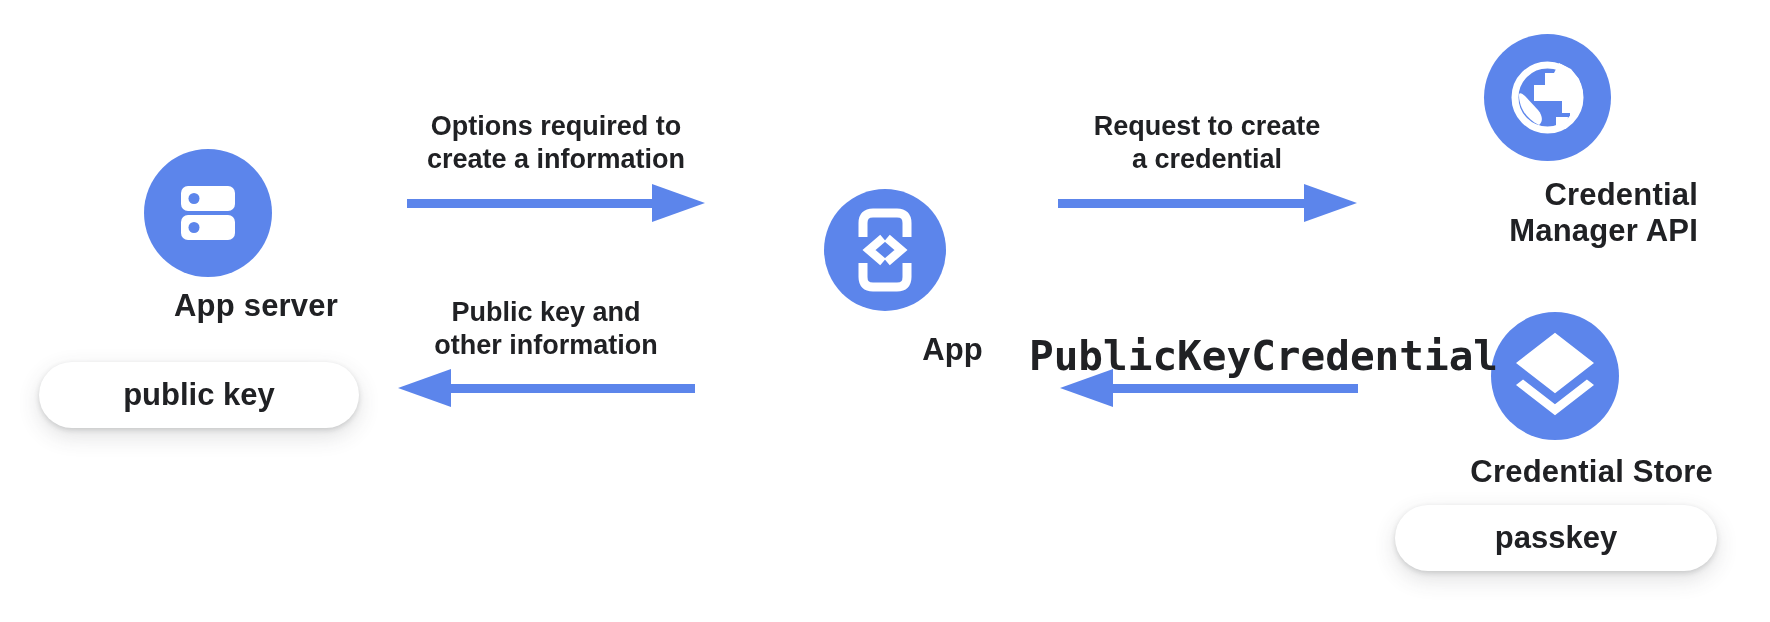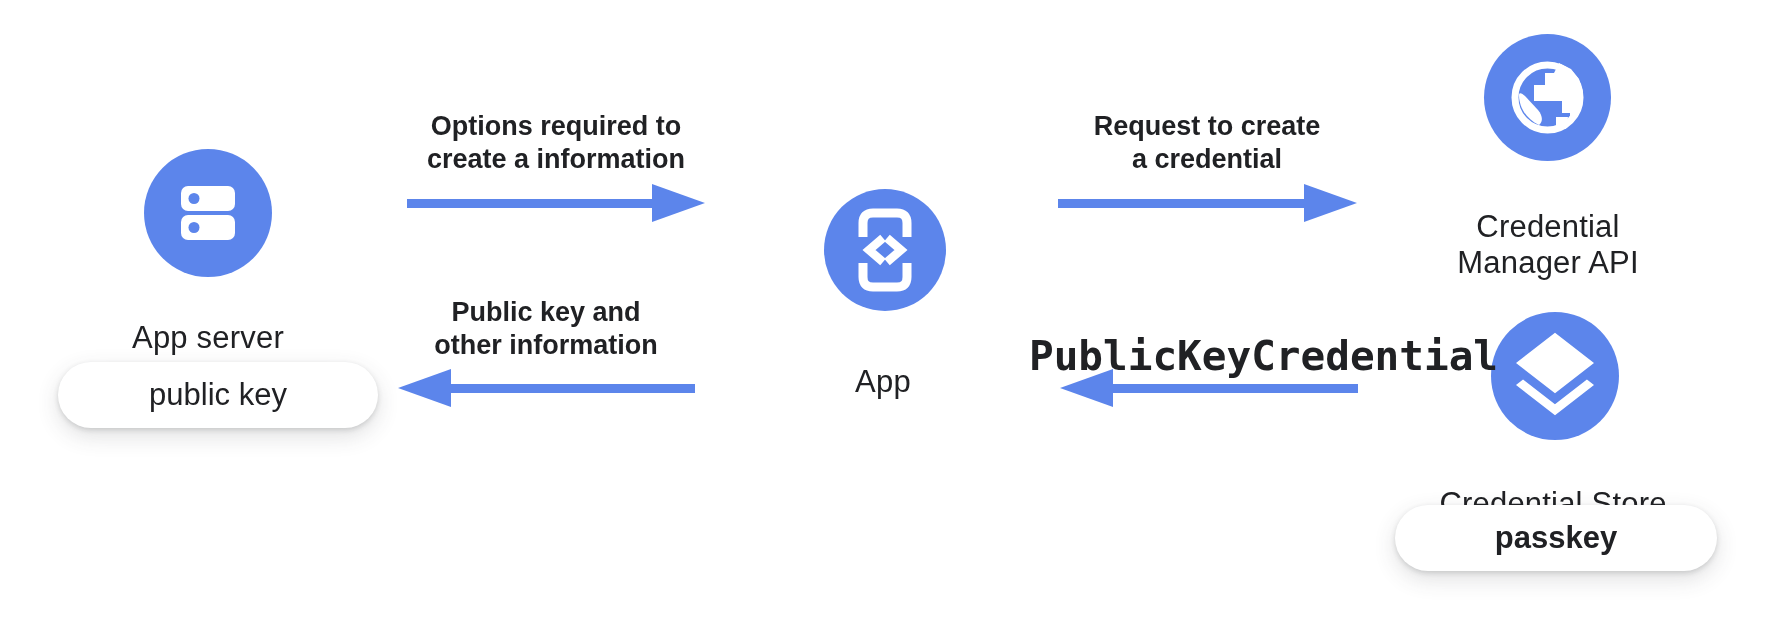--- a/index.html
+++ b/index.html
@@ -8,24 +8,23 @@
     background:var(--bg,#ffffff); overflow:hidden;
     font-family:"Liberation Sans", sans-serif;
     color:var(--text,#202124);
   }
   .circle {
     position:absolute; border-radius:50%;
     background:var(--blue,#5C85EB);
     display:flex; align-items:center; justify-content:center;
   }
   .node-label {
-    position:absolute; text-align:center;
-    font-size:31px; line-height:36px; font-weight:400;
+    position:absolute; text-align:right;
+    font-size:31px; line-height:36px; font-weight:700;
     letter-spacing:0.2px;
-    margin-top:32px;
   }
   .pill {
     position:absolute; background:#ffffff; border-radius:34px;
     display:flex; align-items:center; justify-content:center;
     font-size:31px; font-weight:500;
     box-shadow:0 2px 5px rgba(60,64,67,.18), 0 8px 22px rgba(60,64,67,.16);
   }
   .arrow { position:absolute; height:38px; }
   .arrow .shaft {
     position:absolute; top:14.5px; height:9px;
@@ -62,21 +61,21 @@
     <span>
       <svg width="128" height="128" viewBox="0 0 128 128">
         <rect x="37" y="37" width="54" height="25" rx="7" fill="#fff"></rect>
         <rect x="37" y="66" width="54" height="25" rx="7" fill="#fff"></rect>
         <circle cx="50" cy="49.5" r="5.5" fill="#5C85EB"></circle>
         <circle cx="50" cy="78.5" r="5.5" fill="#5C85EB"></circle>
       </svg>
     </span>
   </div>
   <div class="node-label" style="left:78px; top:288px; width:260px;">App server</div>
-  <div class="pill" style="left:58px; top:362px; width:320px; height:66px;">public key</div>
+  <div class="pill" style="left:39px; top:362px; width:320px; height:66px;font-weight:bold;">public key</div>
 
   <div class="circle" style="left:824px; top:189px; width:122px; height:122px;">
     <span>
       <svg width="122" height="122" viewBox="0 0 122 122" fill="none">
         <path d="M39,48 L39,34 Q39,24 49,24 L73,24 Q83,24 83,34 L83,48" stroke="#fff" stroke-width="9"></path>
         <path d="M39,74 L39,88 Q39,98 49,98 L73,98 Q83,98 83,88 L83,74" stroke="#fff" stroke-width="9"></path>
         <path d="M59,49 L45,61 L59,73" stroke="#fff" stroke-width="8.5" stroke-linejoin="miter"></path>
         <path d="M63,49 L77,61 L63,73" stroke="#fff" stroke-width="8.5" stroke-linejoin="miter"></path>
       </svg>
     </span>

